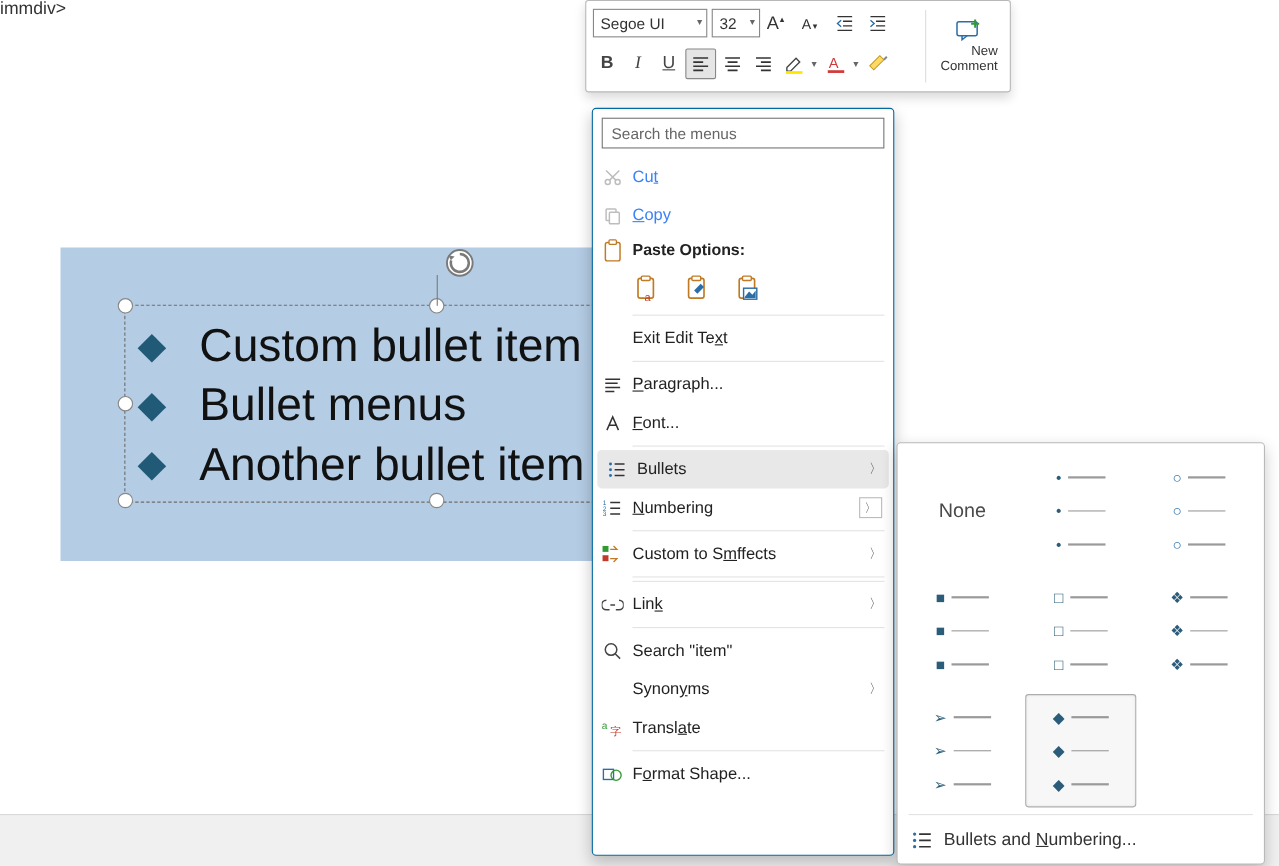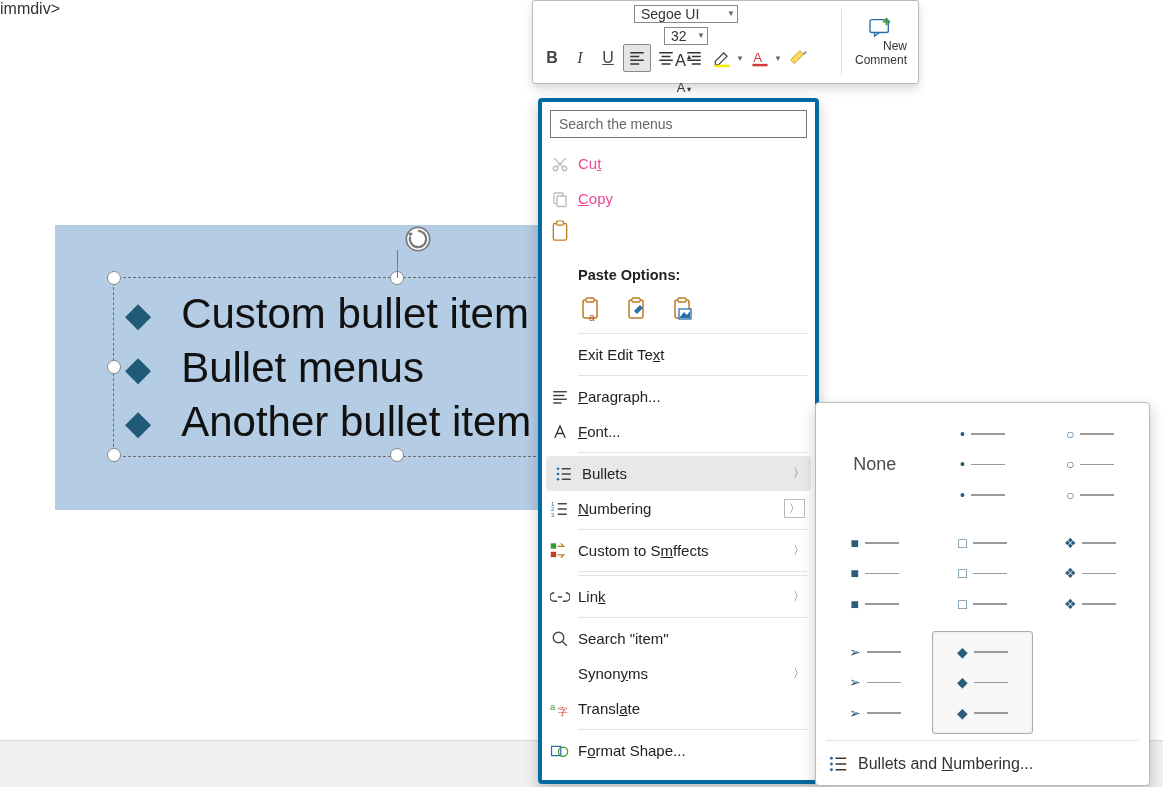--- a/index.html
+++ b/index.html
@@ -44,21 +44,21 @@
   .bullet-block { position:absolute; left:70px; top:62px; }
 
   
   .mini-toolbar {
     position:absolute; left: 532px; top: 0px; width: 385px; height: 82px;
     background: #fff; border: 1px solid #b9b9b9; border-radius: 3px;
     box-shadow: 0 5px 10px rgba(0,0,0,.15);
     display:flex;
   }
   .mt-left { padding:4px 6px; flex:1; }
-  .mt-row1 { display:flex; align-items:center; gap:4px; height:32px;flex-direction:column;}
+  .mt-row1 { display:flex; align-items:center; gap:4px; height:32px;}
   .mt-row2 { display:flex; align-items:center; gap:2px; height:34px; margin-top:4px;}
   .mt-font-select, .mt-size-select {
     border:1px solid #888; background:#fff; height:26px;
     font-size:14px; display:flex; align-items:center; justify-content:space-between;
     padding:0 2px 0 6px; box-sizing:border-box;
   }
   .mt-font-select{ width:104px;}
   .mt-size-select{ width:44px; }
   .mt-chev { font-size:8px; color:#666; padding-left:2px; line-height:1; }
   .mt-btn { width:26px; height:26px; display:flex; align-items:center; justify-content:center;
@@ -66,38 +66,38 @@
   .mt-btn.boxed{ border:1px solid #888; }
   .mt-split { display:flex; align-items:center; }
   .mt-split .drop { width:10px; display:flex; align-items:center; justify-content:center; font-size:8px; color:#666;}
   .mt-divider { width:1px; height:66px; background:#ddd; margin:8px 2px;}
   .mt-right { width:74px; display:flex; flex-direction:column; align-items:center; justify-content:center;
     font-size:12px; color:#333; gap:2px;}
 
   
   .ctx-menu {
     position:absolute; left: 538px; top: 98px; width: 273px; height: 678px;
-    background:#fff; border:4px solid #0369a1; border-radius:4px;
+    background:#fff; border:1px solid #0369a1; border-radius:4px;
     box-shadow: 0 6px 14px rgba(0,0,0,.22);
     font-size:15px; color:#222;
   }
   .ctx-search {
     margin:8px; border:1px solid #767676; height:26px; display:flex; align-items:center;
     padding:0 8px; font-size:14px; color:#666;
   }
   .ctx-item {
     height:35px; display:flex; align-items:center; padding-right:10px;
     position:relative;
   }
   .ctx-item.hover{ background:#e8e8e8; border-radius:4px; margin:0 4px; padding-right:6px;}
   .ctx-icon { width:36px; display:flex; align-items:center; justify-content:center;
     color:#c07a23; }
   .ctx-label { flex:1; }
   .ctx-label u { text-decoration:underline; }
-  .ctx-disabled { color:#ec4899; }
+  .ctx-disabled { color:#3b82f6; }
   .ctx-sep { height:1px; background:#e3e3e3; margin:3px 8px 3px 36px;}
   .ctx-section { padding:0 10px 2px 36px; font-weight:600; font-size:14.5px;}
   .ctx-arrow { font-size:12px; color:#555; }
   .ctx-item.synonyms .ctx-icon{ visibility:hidden;}
 
   .paste-options { padding:4px 0 6px 36px; display:flex; gap:18px;}
   .paste-btn { width:28px; height:28px; display:flex; align-items:center; justify-content:center;
      border-radius:3px;}
 
   
@@ -311,21 +311,21 @@
     <div class="ctx-item ctx-disabled">
       <div class="ctx-icon" style="color:#bdbdbd">
         <svg width="18" height="18" viewBox="0 0 24 24" fill="none" stroke="currentColor" stroke-width="1.8">
             <rect x="4" y="4" width="12" height="14" rx="1"></rect>
             <rect x="8" y="8" width="12" height="14" rx="1" fill="#fff"></rect>
           </svg>
       </div>
       <div class="ctx-label"><u>C</u><span>opy</span></div>
     </div>
 
-    <div class="ctx-section" style="display:flex;align-items:center;height:30px;margin-top:44px;">Paste Options:</div>
+    <div class="ctx-section" style="display:flex;align-items:center;height:30px;">Paste Options:</div>
     <div style="position:absolute; left:8px; top:118px;">
       <svg width="20" height="22" viewBox="0 0 24 26">
           <rect x="4" y="4" width="16" height="20" rx="2" fill="none" stroke="#c07a23" stroke-width="1.6"></rect>
           <rect x="8" y="1" width="8" height="5" rx="1" fill="#fff" stroke="#c07a23" stroke-width="1.4"></rect>
         </svg>
     </div>
 
     <div class="paste-options">
       <div class="paste-btn">
         <svg width="24" height="26" viewBox="0 0 24 26">

